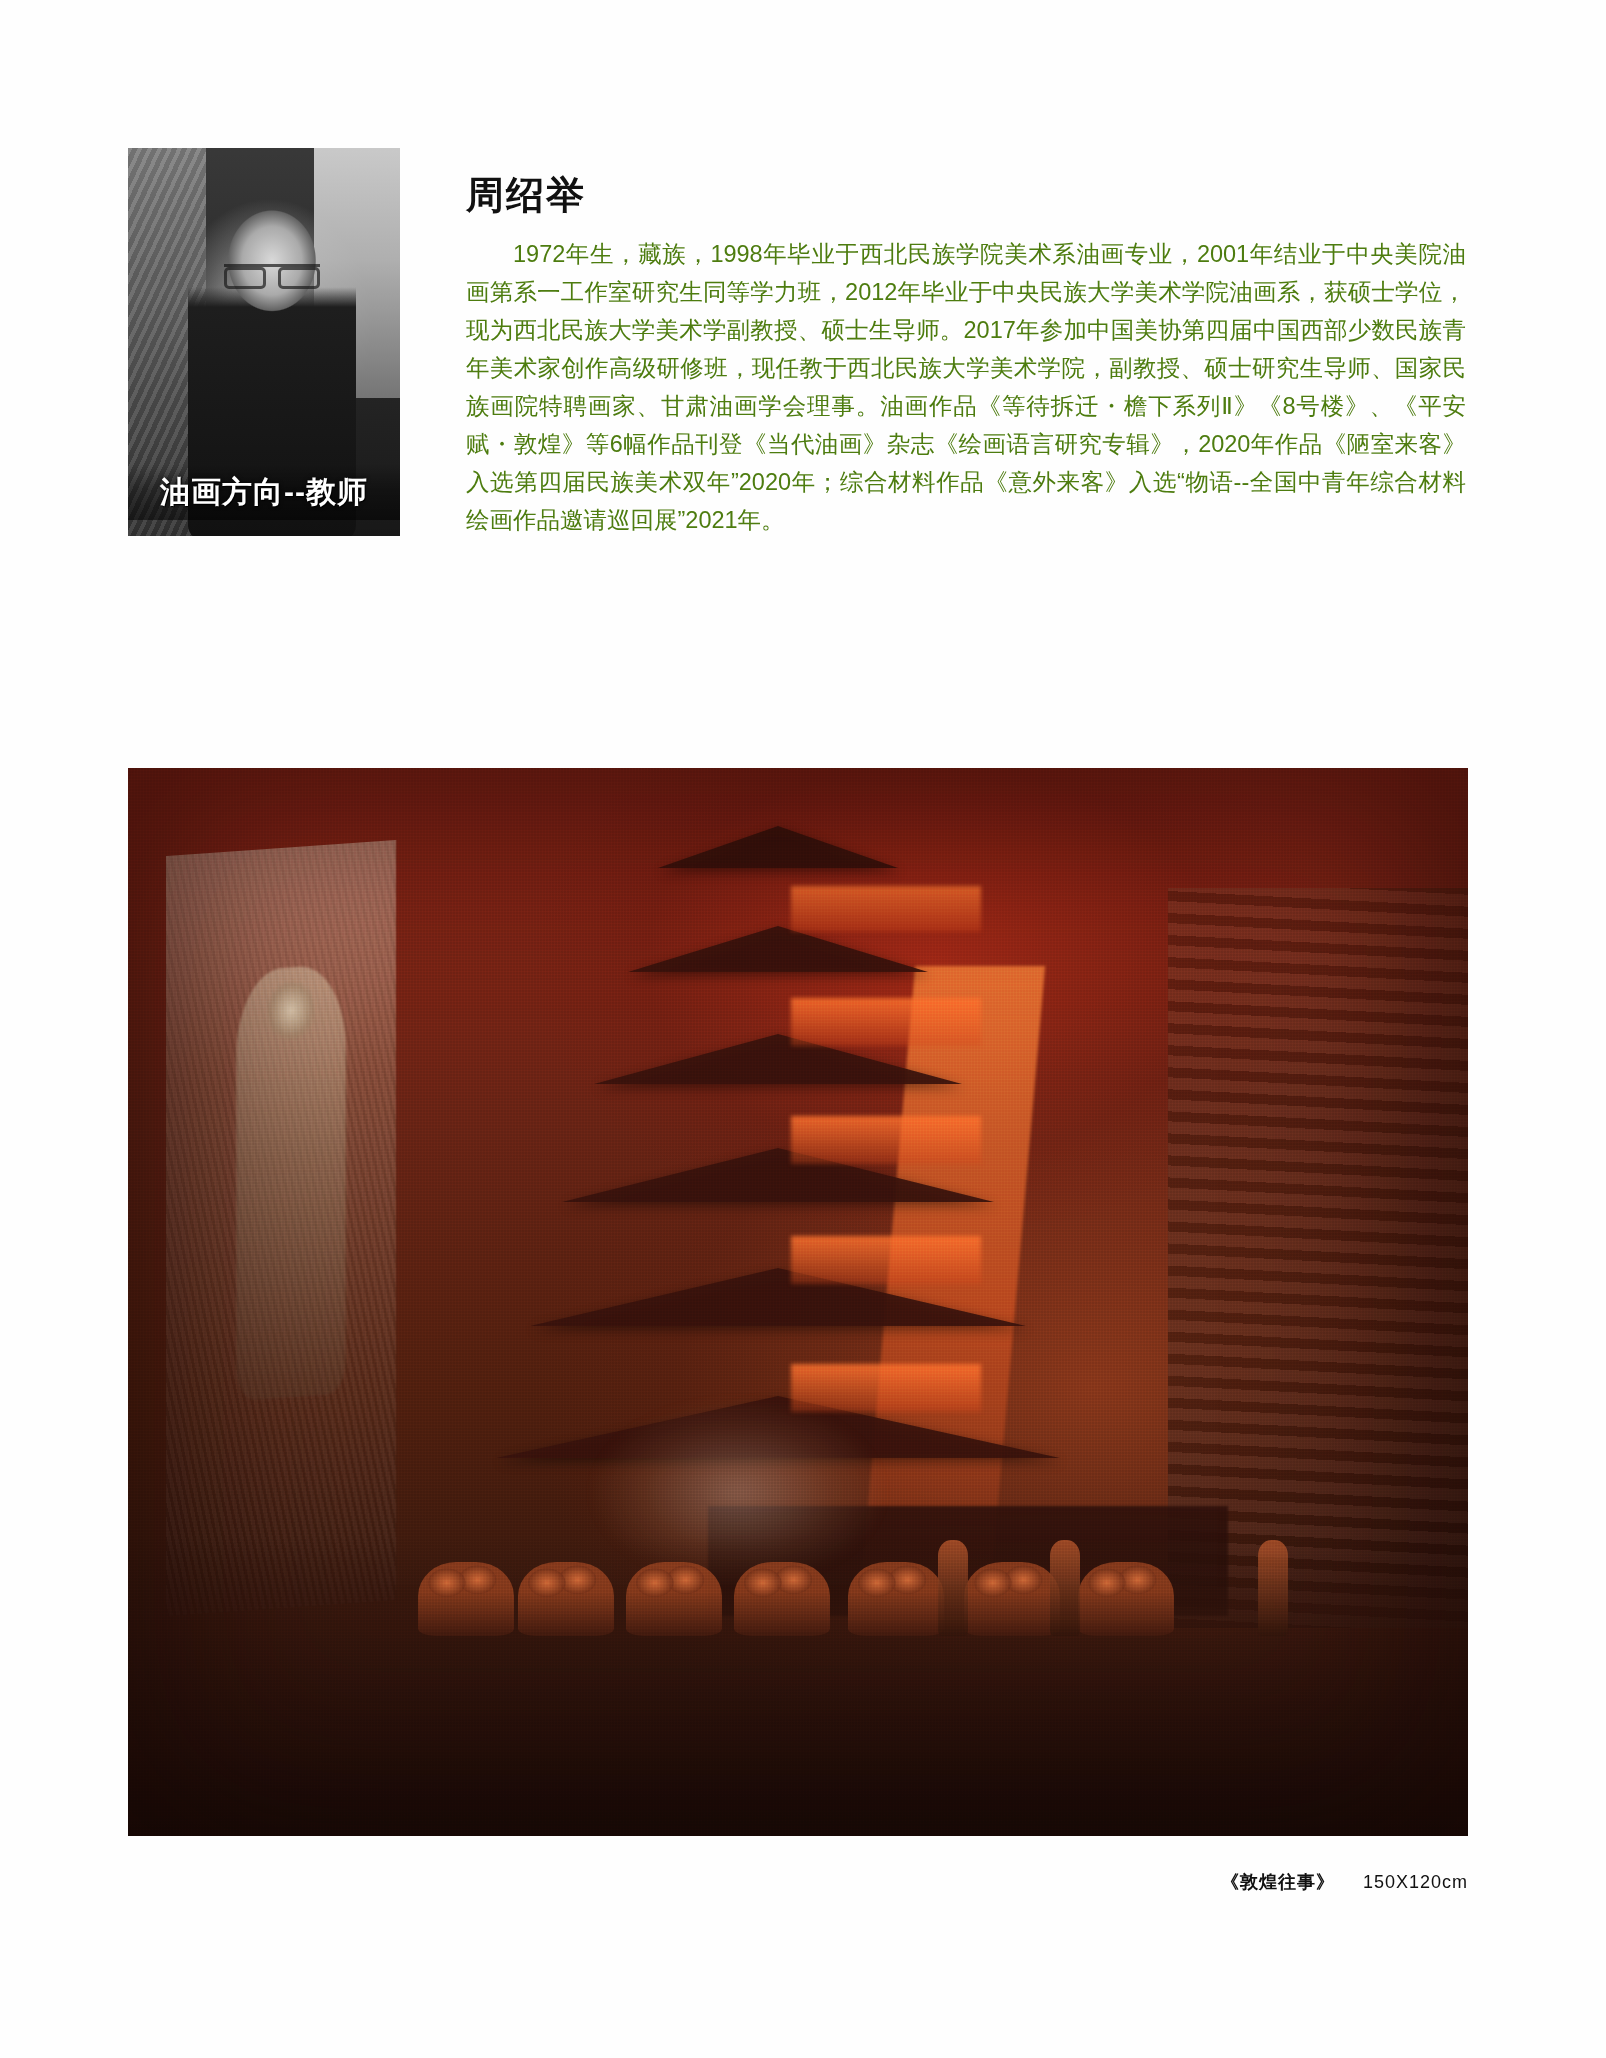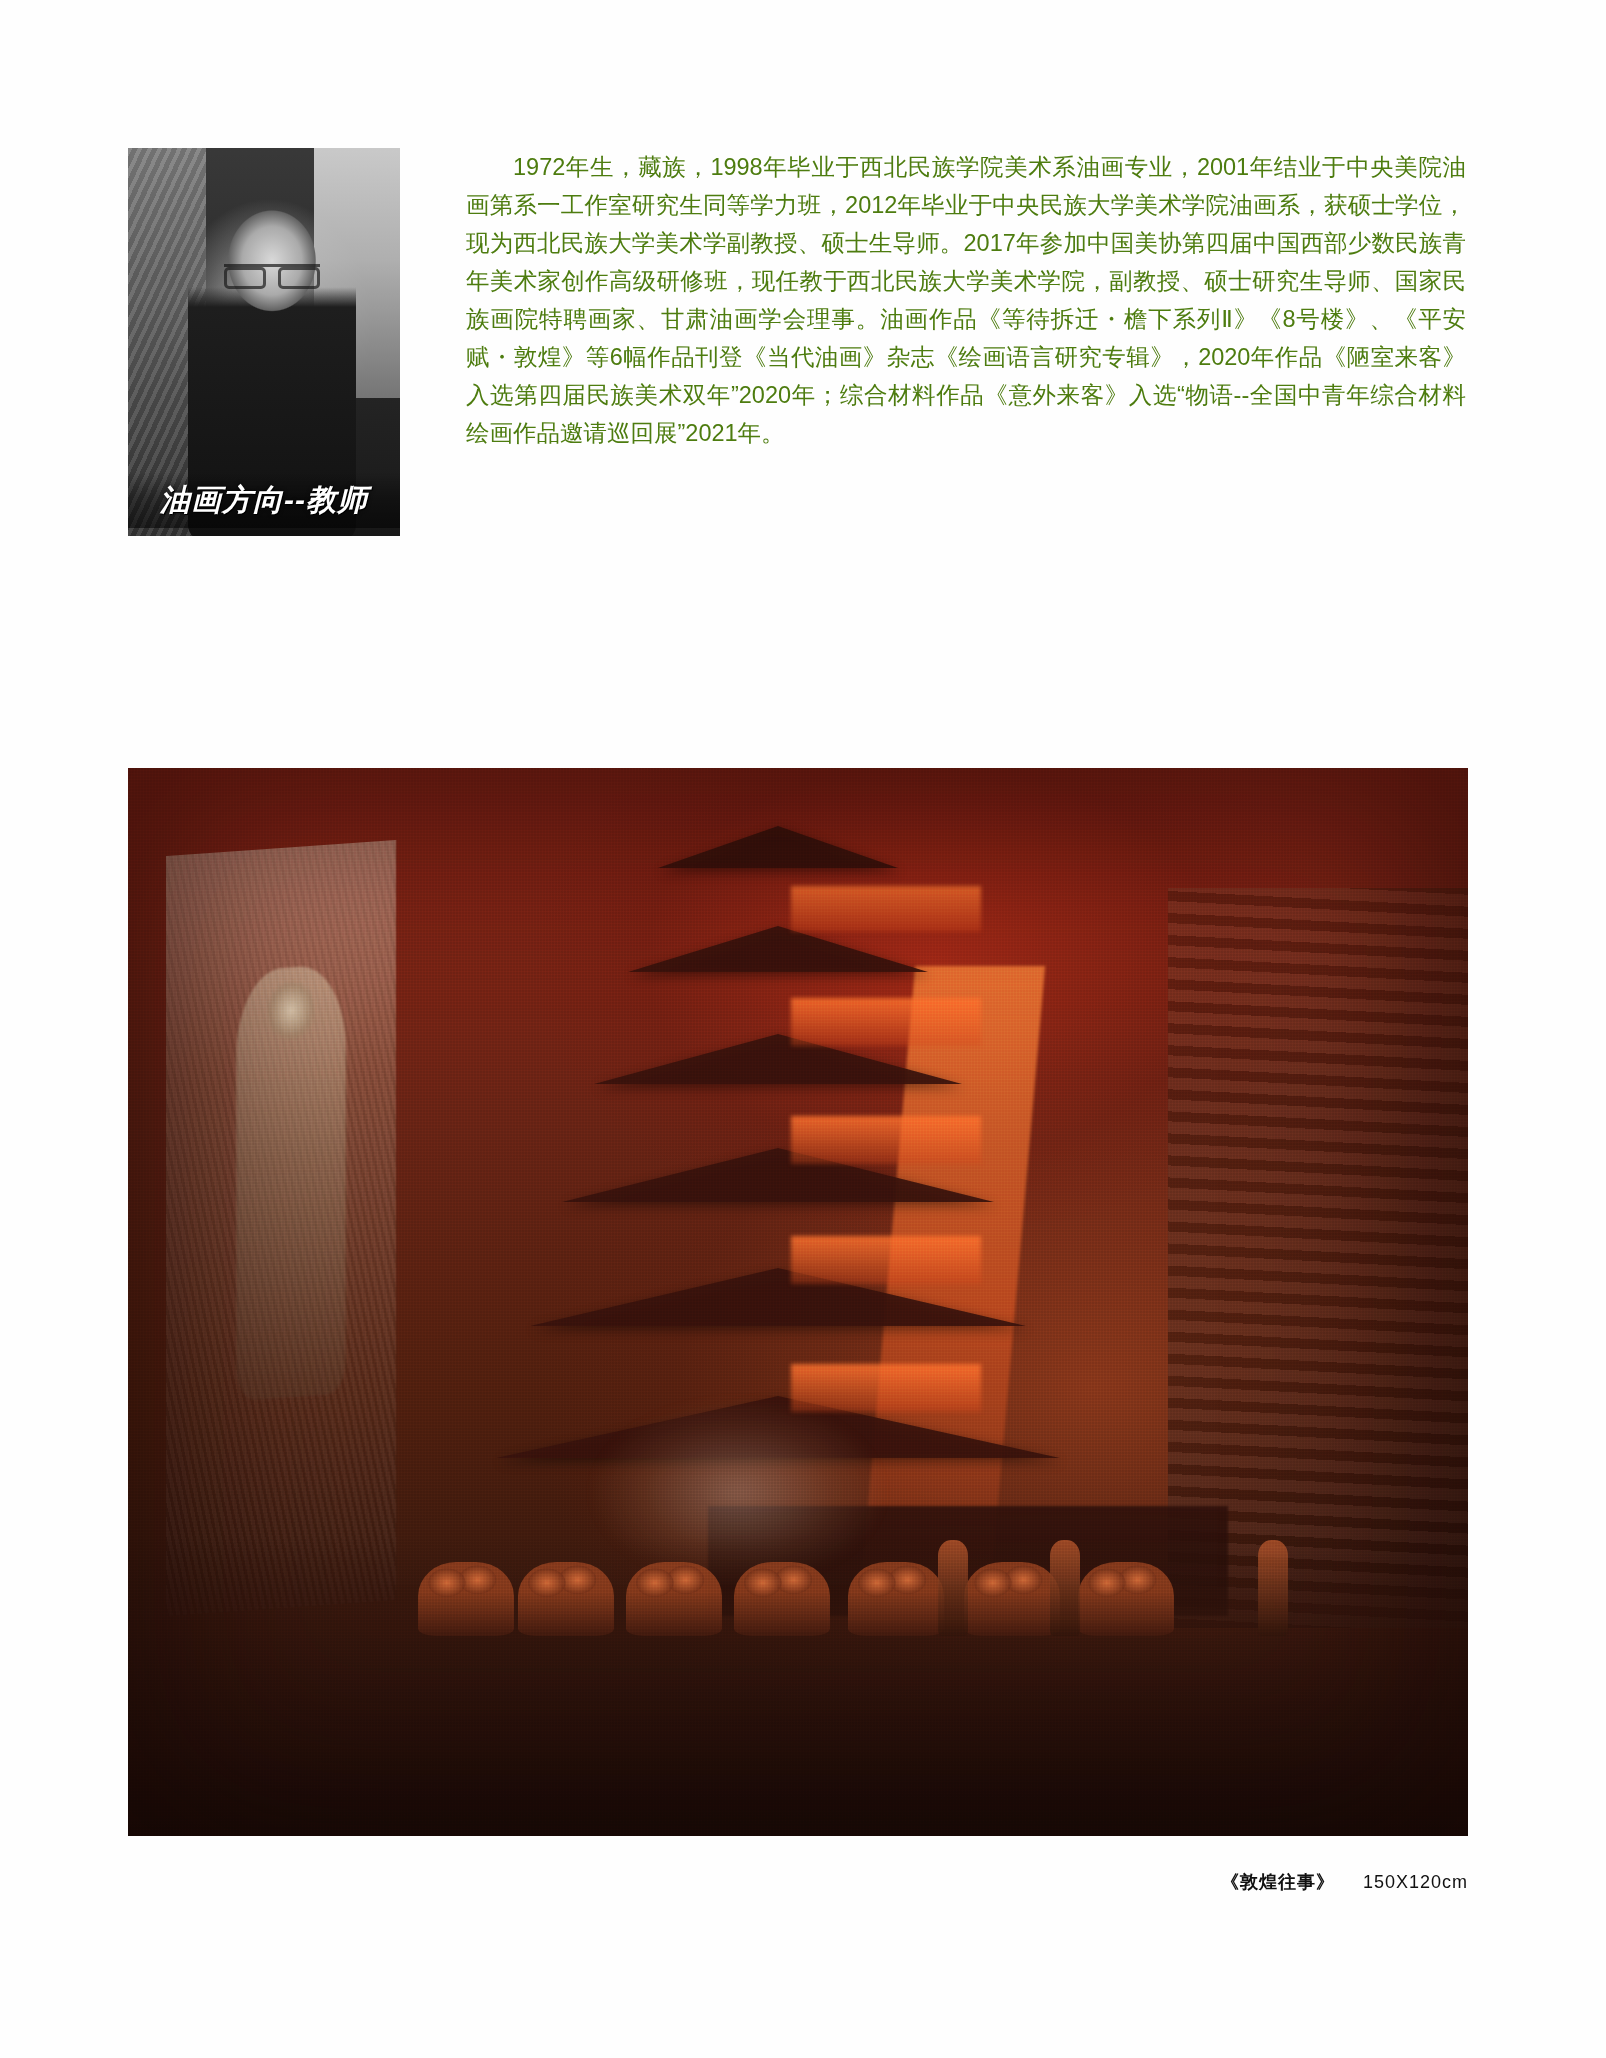--- a/index.html
+++ b/index.html
@@ -90,33 +90,32 @@
     top: 0; width: 36px; height: 16px;
     border: 3px solid rgba(25,25,25,.85);
     border-radius: 5px;
   }
   .glasses::before { left: 0; }
   .glasses::after  { right: 0; }
 
   .portrait-caption {
     position: absolute;
     left: 0;
-    bottom: 8px;
+    bottom: 16px;
     width: 100%;
     height: 56px;
     display: flex;
     align-items: center;
     justify-content: center;
     color: #ffffff;
     font-size: 30px;
     font-weight: 700;
     letter-spacing: 1px;
     text-shadow: 0 0 4px rgba(0,0,0,.9), 1px 1px 0 #000;
     background: linear-gradient(180deg, rgba(0,0,0,0) 0%, rgba(0,0,0,.35) 45%, rgba(0,0,0,.55) 100%);
-    font-style: italic;
   }
 
   .bio-text {
     margin-left: 66px;
     width: 1000px;
   }
   .artist-name {
     font-size: 38px;
     font-weight: 700;
     letter-spacing: 2px;
@@ -287,20 +286,21 @@
   <div class="bio">
 
     <div class="portrait-wrap">
       <div class="portrait"></div>
       <div class="figure"></div>
       <div class="glasses"></div>
       <div class="portrait-caption">油画方向--教师</div>
     </div>
 
     <div class="bio-text">
+      <div class="artist-name">周绍举</div>
       <p class="artist-para">1972年生，藏族，1998年毕业于西北民族学院美术系油画专业，2001年结业于中央美院油画第系一工作室研究生同等学力班，2012年毕业于中央民族大学美术学院油画系，获硕士学位，现为西北民族大学美术学副教授、硕士生导师。2017年参加中国美协第四届中国西部少数民族青年美术家创作高级研修班，现任教于西北民族大学美术学院，副教授、硕士研究生导师、国家民族画院特聘画家、甘肃油画学会理事。油画作品《等待拆迁・檐下系列Ⅱ》《8号楼》、《平安赋・敦煌》等6幅作品刊登《当代油画》杂志《绘画语言研究专辑》，2020年作品《陋室来客》入选第四届民族美术双年”2020年；综合材料作品《意外来客》入选“物语--全国中青年综合材料绘画作品邀请巡回展”2021年。</p>
     </div>
 
   </div>
 
   <div class="artwork-frame">
     <div class="art"></div>
     <div class="cliff-right"></div>
     <div class="mural">
       <div class="mural-figure"></div>

